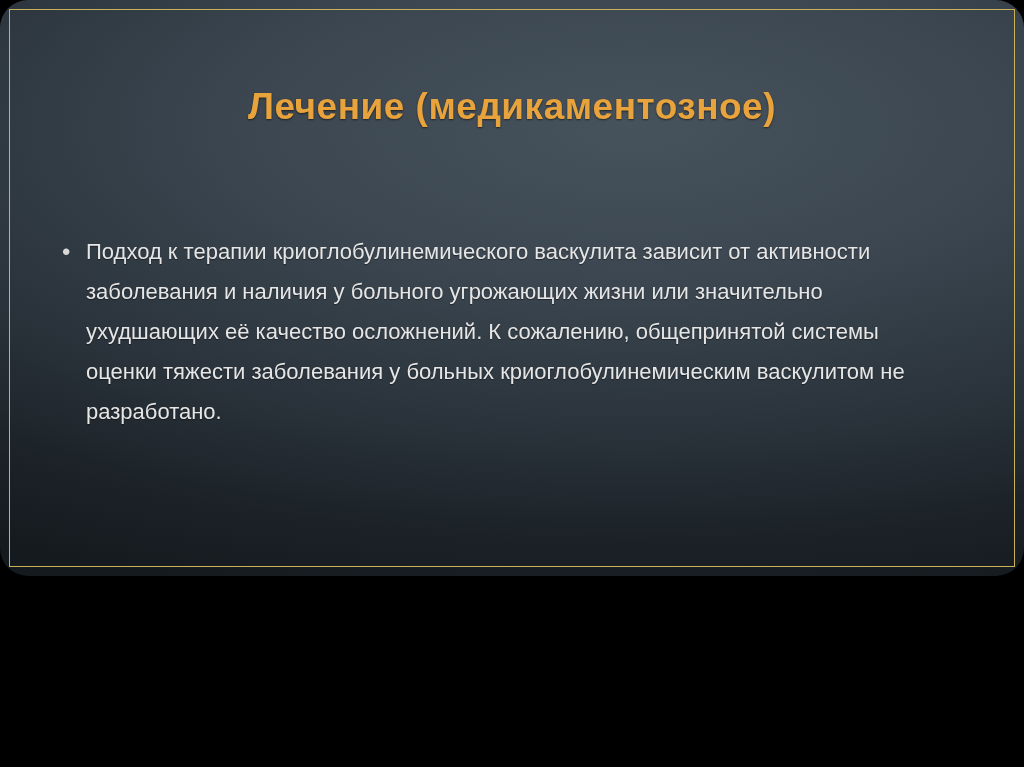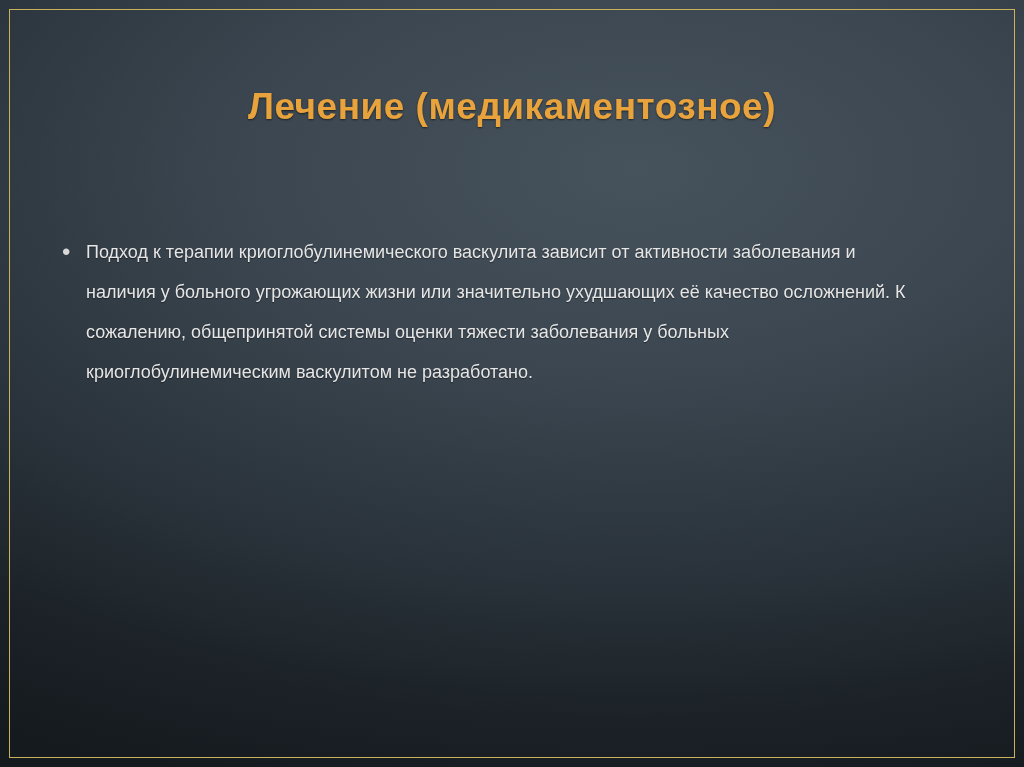--- a/index.html
+++ b/index.html
@@ -11,25 +11,26 @@
   body {
     width: 1024px;
     height: 767px;
     overflow: hidden;
     font-family: "Liberation Sans", sans-serif;
   }
 
   .slide {
     position: relative;
     width: 1024px;
-    height: 767px;
+    height: 576px;
     box-sizing: border-box;
     
     background:
       radial-gradient(ellipse 120% 85% at 62% 22%, #47535c 0%, #3b4650 32%, #2a333b 62%, #1b2126 85%, #141a1e 100%);
+    border-radius: 28px;
   }
 
   
   .frame {
     position: absolute;
     left: 9px;
     top: 9px;
     right: 9px;
     bottom: 9px;
     border: 1px solid #c9b25a;
@@ -70,21 +71,21 @@
     font-size: 24px;
     line-height: 40px;
     text-align: left;
     padding-left: 6px;
     box-sizing: border-box;
   }
 
   .bullet-text {
     flex: 1 1 auto;
     color: #e6e6e6;
-    font-size: 18px;
+    font-size: 22px;
     line-height: 40px;
     text-align: left;
     text-shadow: 0 1px 1px rgba(0,0,0,0.45);
   }
 </style>
 </head>
 <body>
 
 <div class="slide">
 

